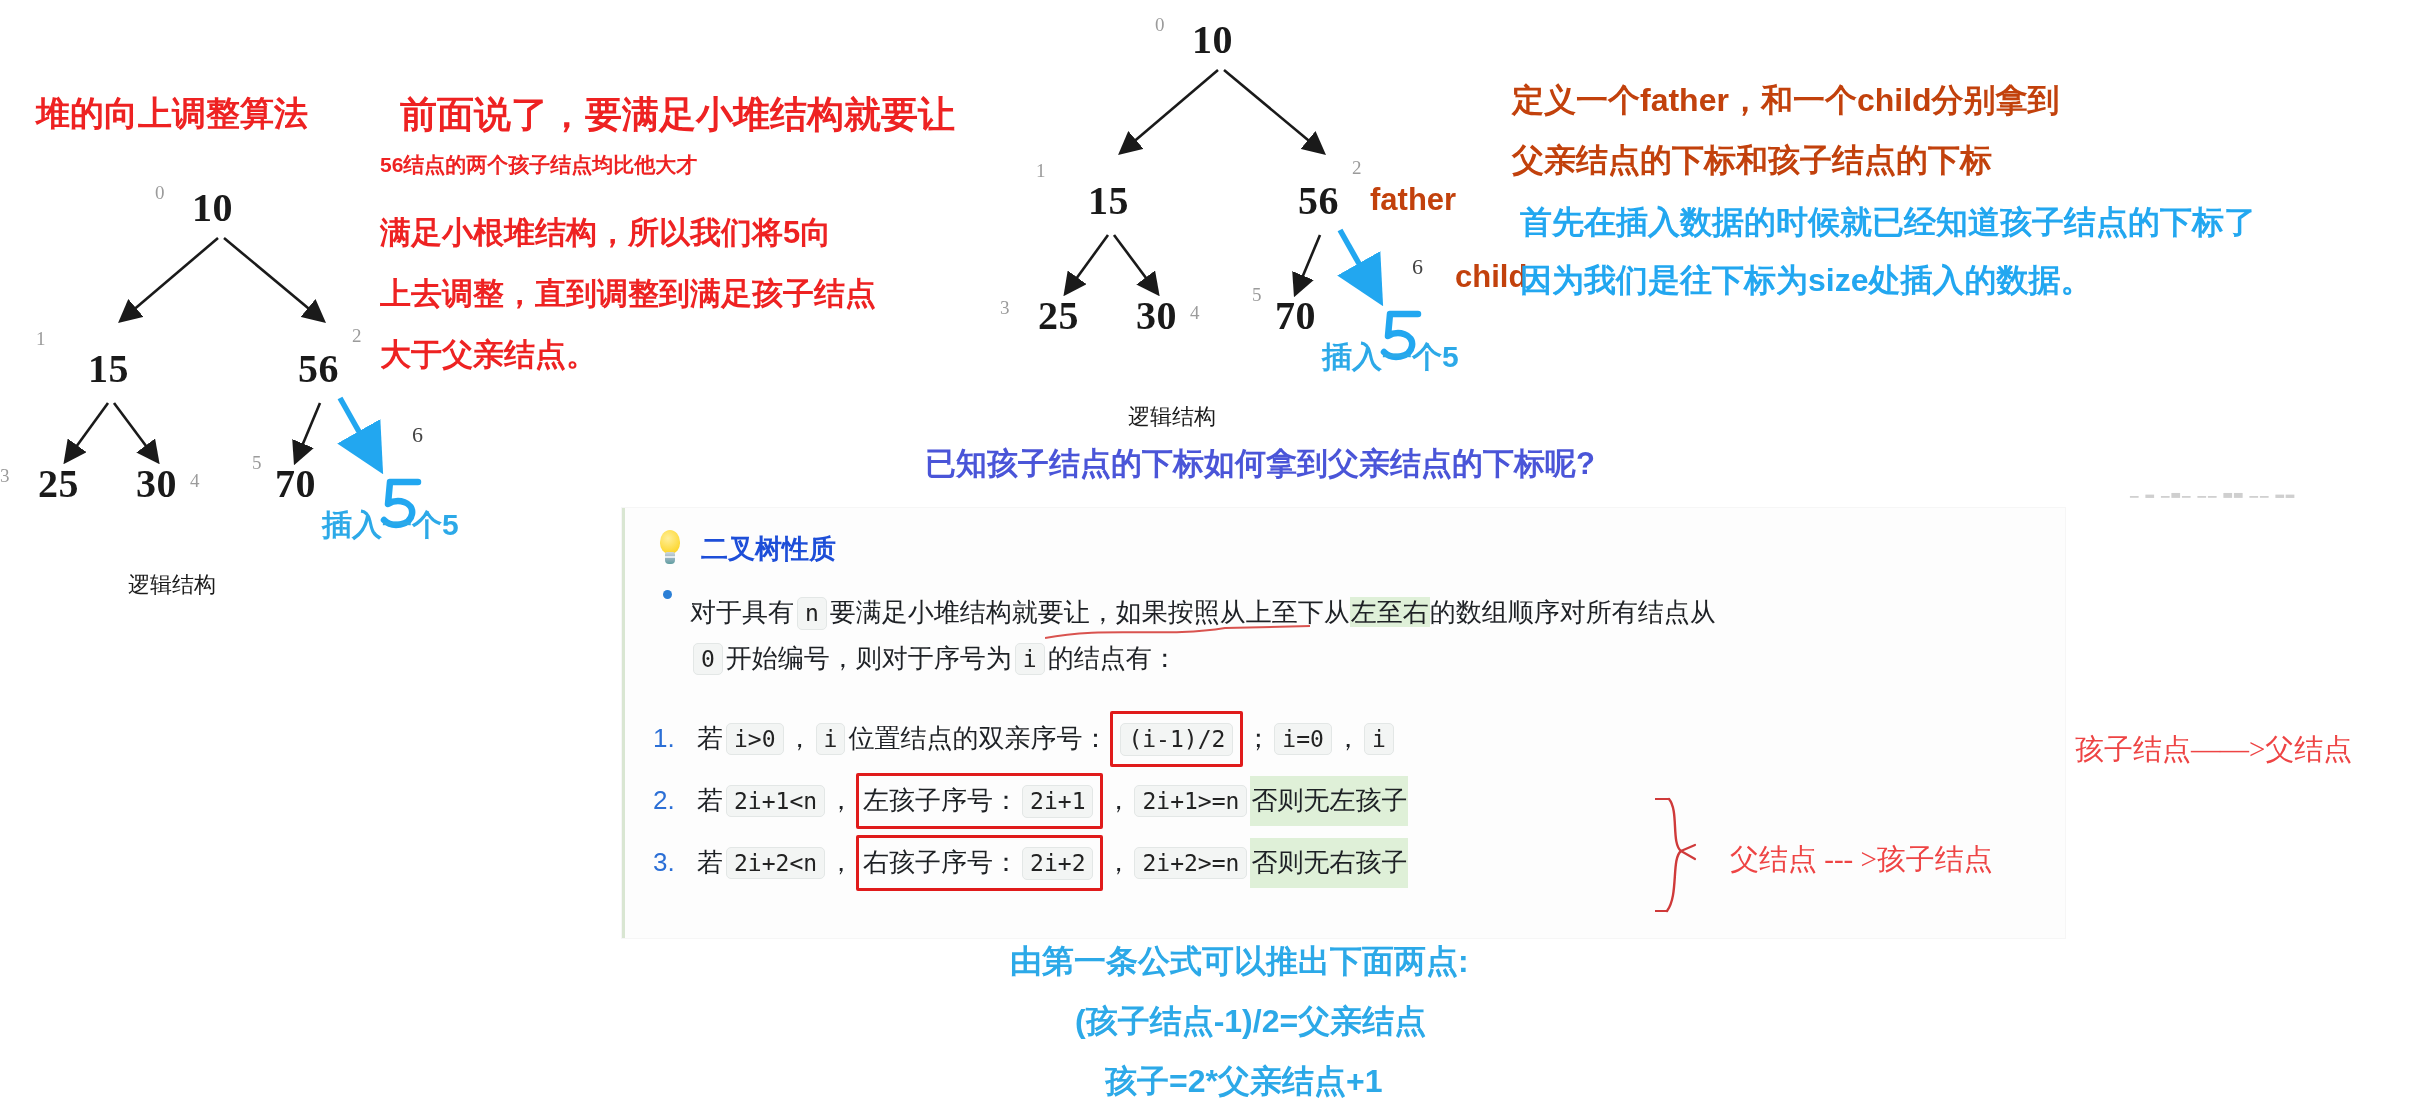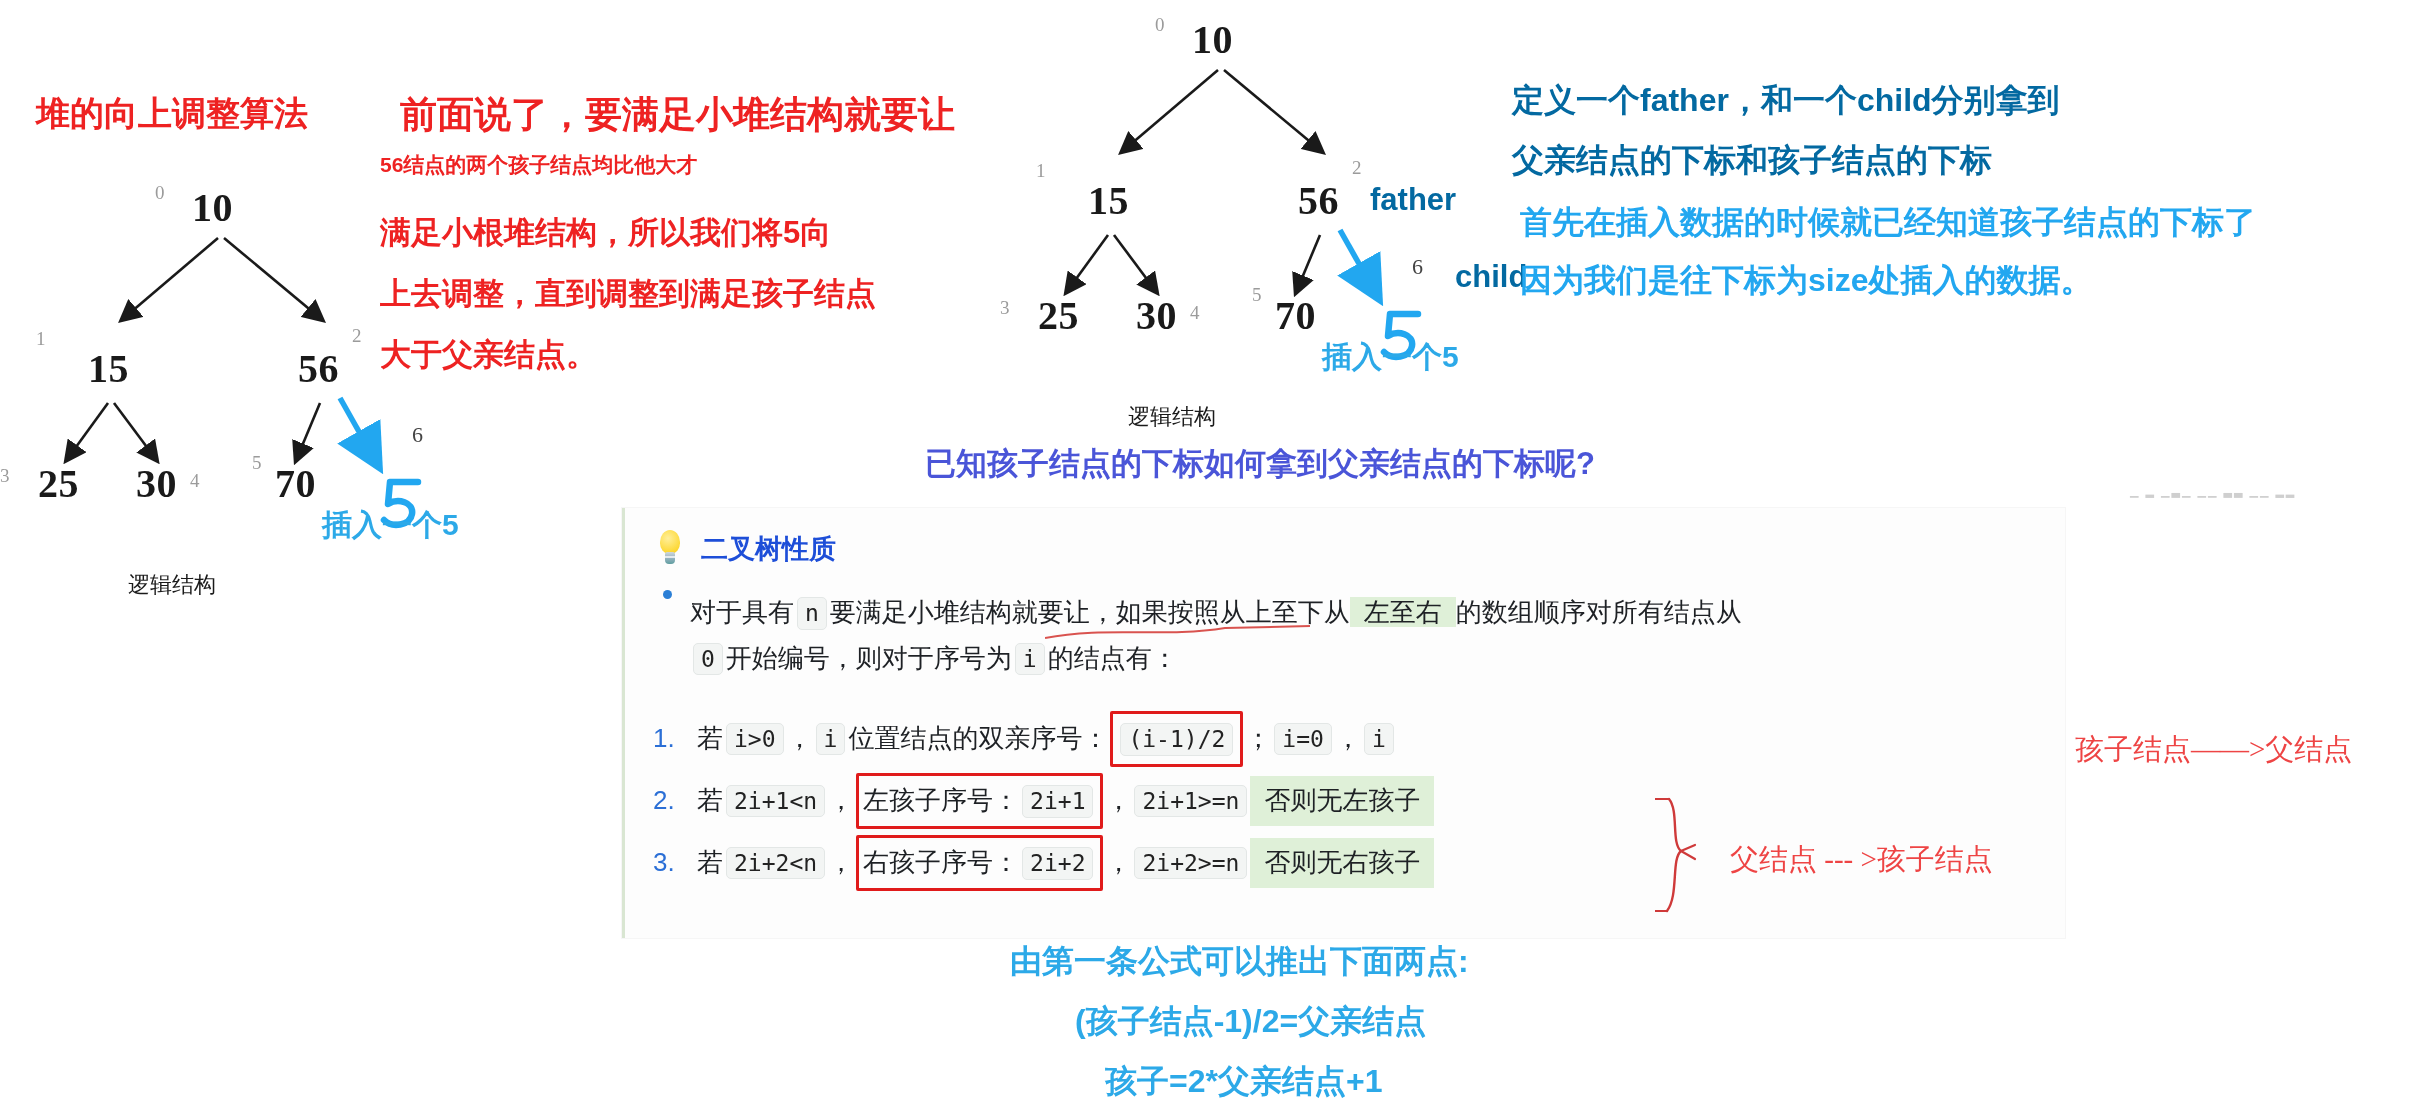--- a/index.html
+++ b/index.html
@@ -7,21 +7,21 @@
     width:2435px;height:1102px;
     background:#ffffff;
     font-family:"Liberation Sans","DejaVu Sans",sans-serif;
     position:relative;overflow:hidden;
   }
   .abs{position:absolute;}
   .nowrap{white-space:nowrap;}
 
   
   .red-note{color:#ee2222;font-weight:700;line-height:1.48;}
-  .orange-note{color:#0369a1;font-weight:700;line-height:1.5;}
+  .orange-note{color:#c2410c;font-weight:700;line-height:1.5;}
   .blue-note{color:#22a7f0;font-weight:700;line-height:1.5;}
   .blue-cyan{color:#2ca9e8;font-weight:700;}
   .indigo-note{color:#4a55d8;font-weight:700;}
 
   
   .tree{position:absolute;}
   .tree .node{
     position:absolute;color:#1a1a1a;font-weight:700;
     font-family:"Liberation Serif","DejaVu Serif",serif;
     letter-spacing:.5px;
@@ -70,21 +70,21 @@
     display:inline-block;width:9px;height:9px;border-radius:50%;
     background:#2b7fd6;vertical-align:middle;margin:0 18px 6px 0;
   }
   code.kbd{
     display:inline-block;
     background:#f3f5f4;border:1px solid #e3e7e6;border-radius:5px;
     padding:1px 7px;margin:0 3px;
     font-family:"DejaVu Sans Mono","Liberation Mono",monospace;
     font-size:23px;color:#222;line-height:1.25;
   }
-  .hl-green{background:#dff0d8;padding:0 14px;}
+  .hl-green{background:#dff0d8;padding:0 1px;}
   .num{
     color:#2b6fd6;font-weight:400;
     font-family:"Liberation Sans","DejaVu Sans",sans-serif;
   }
   .redbox{
     display:inline-block;border:3px solid #e01b1b;border-radius:2px;
     padding:0px 4px;margin:0 2px;
   }
   .wavy{
     position:absolute;pointer-events:none;

